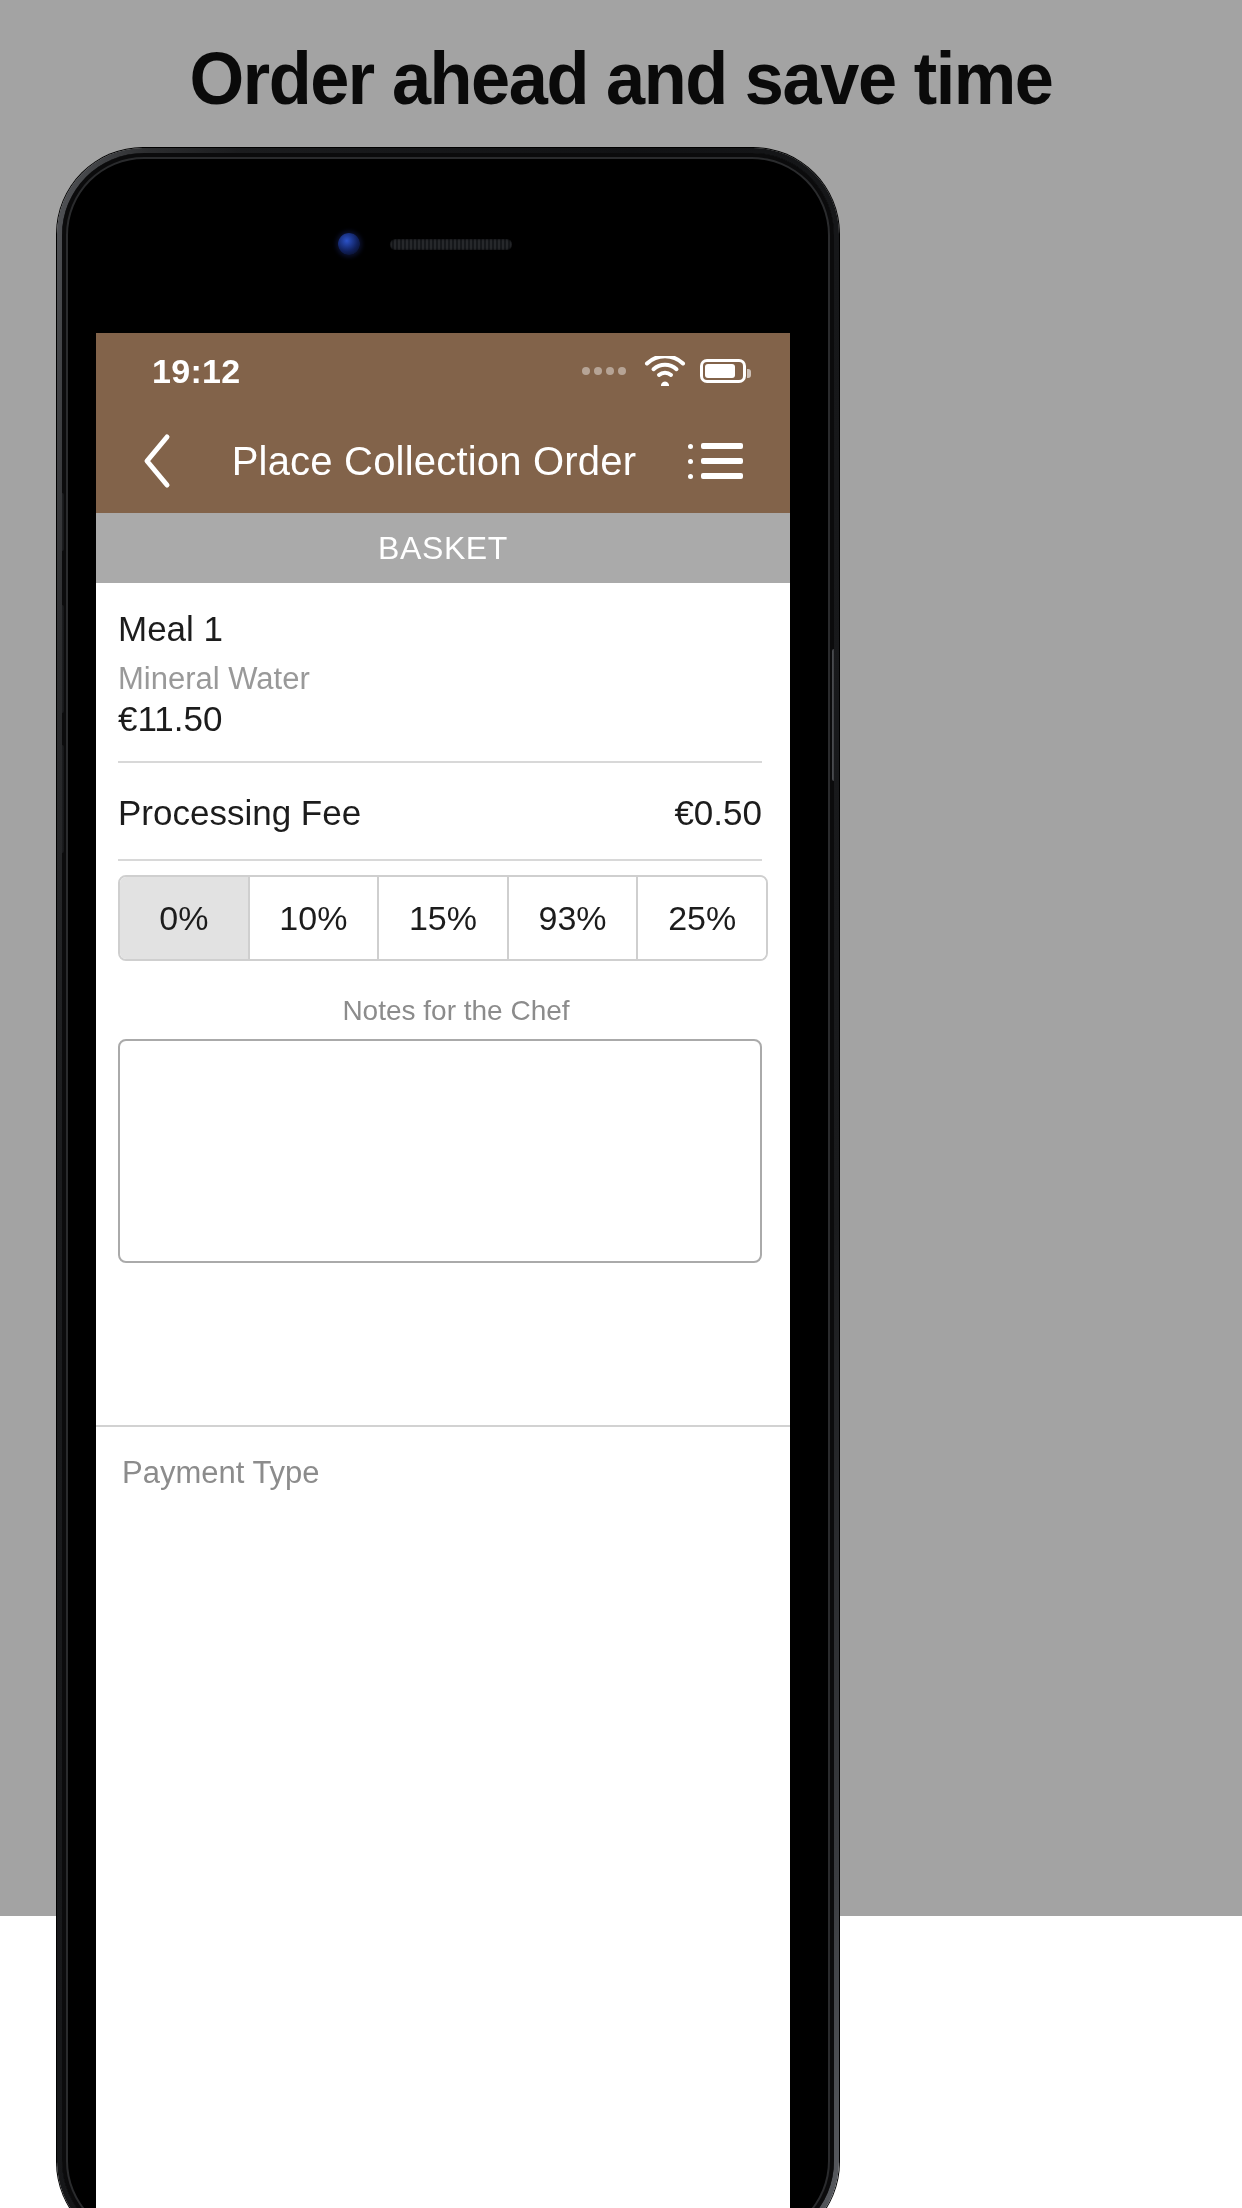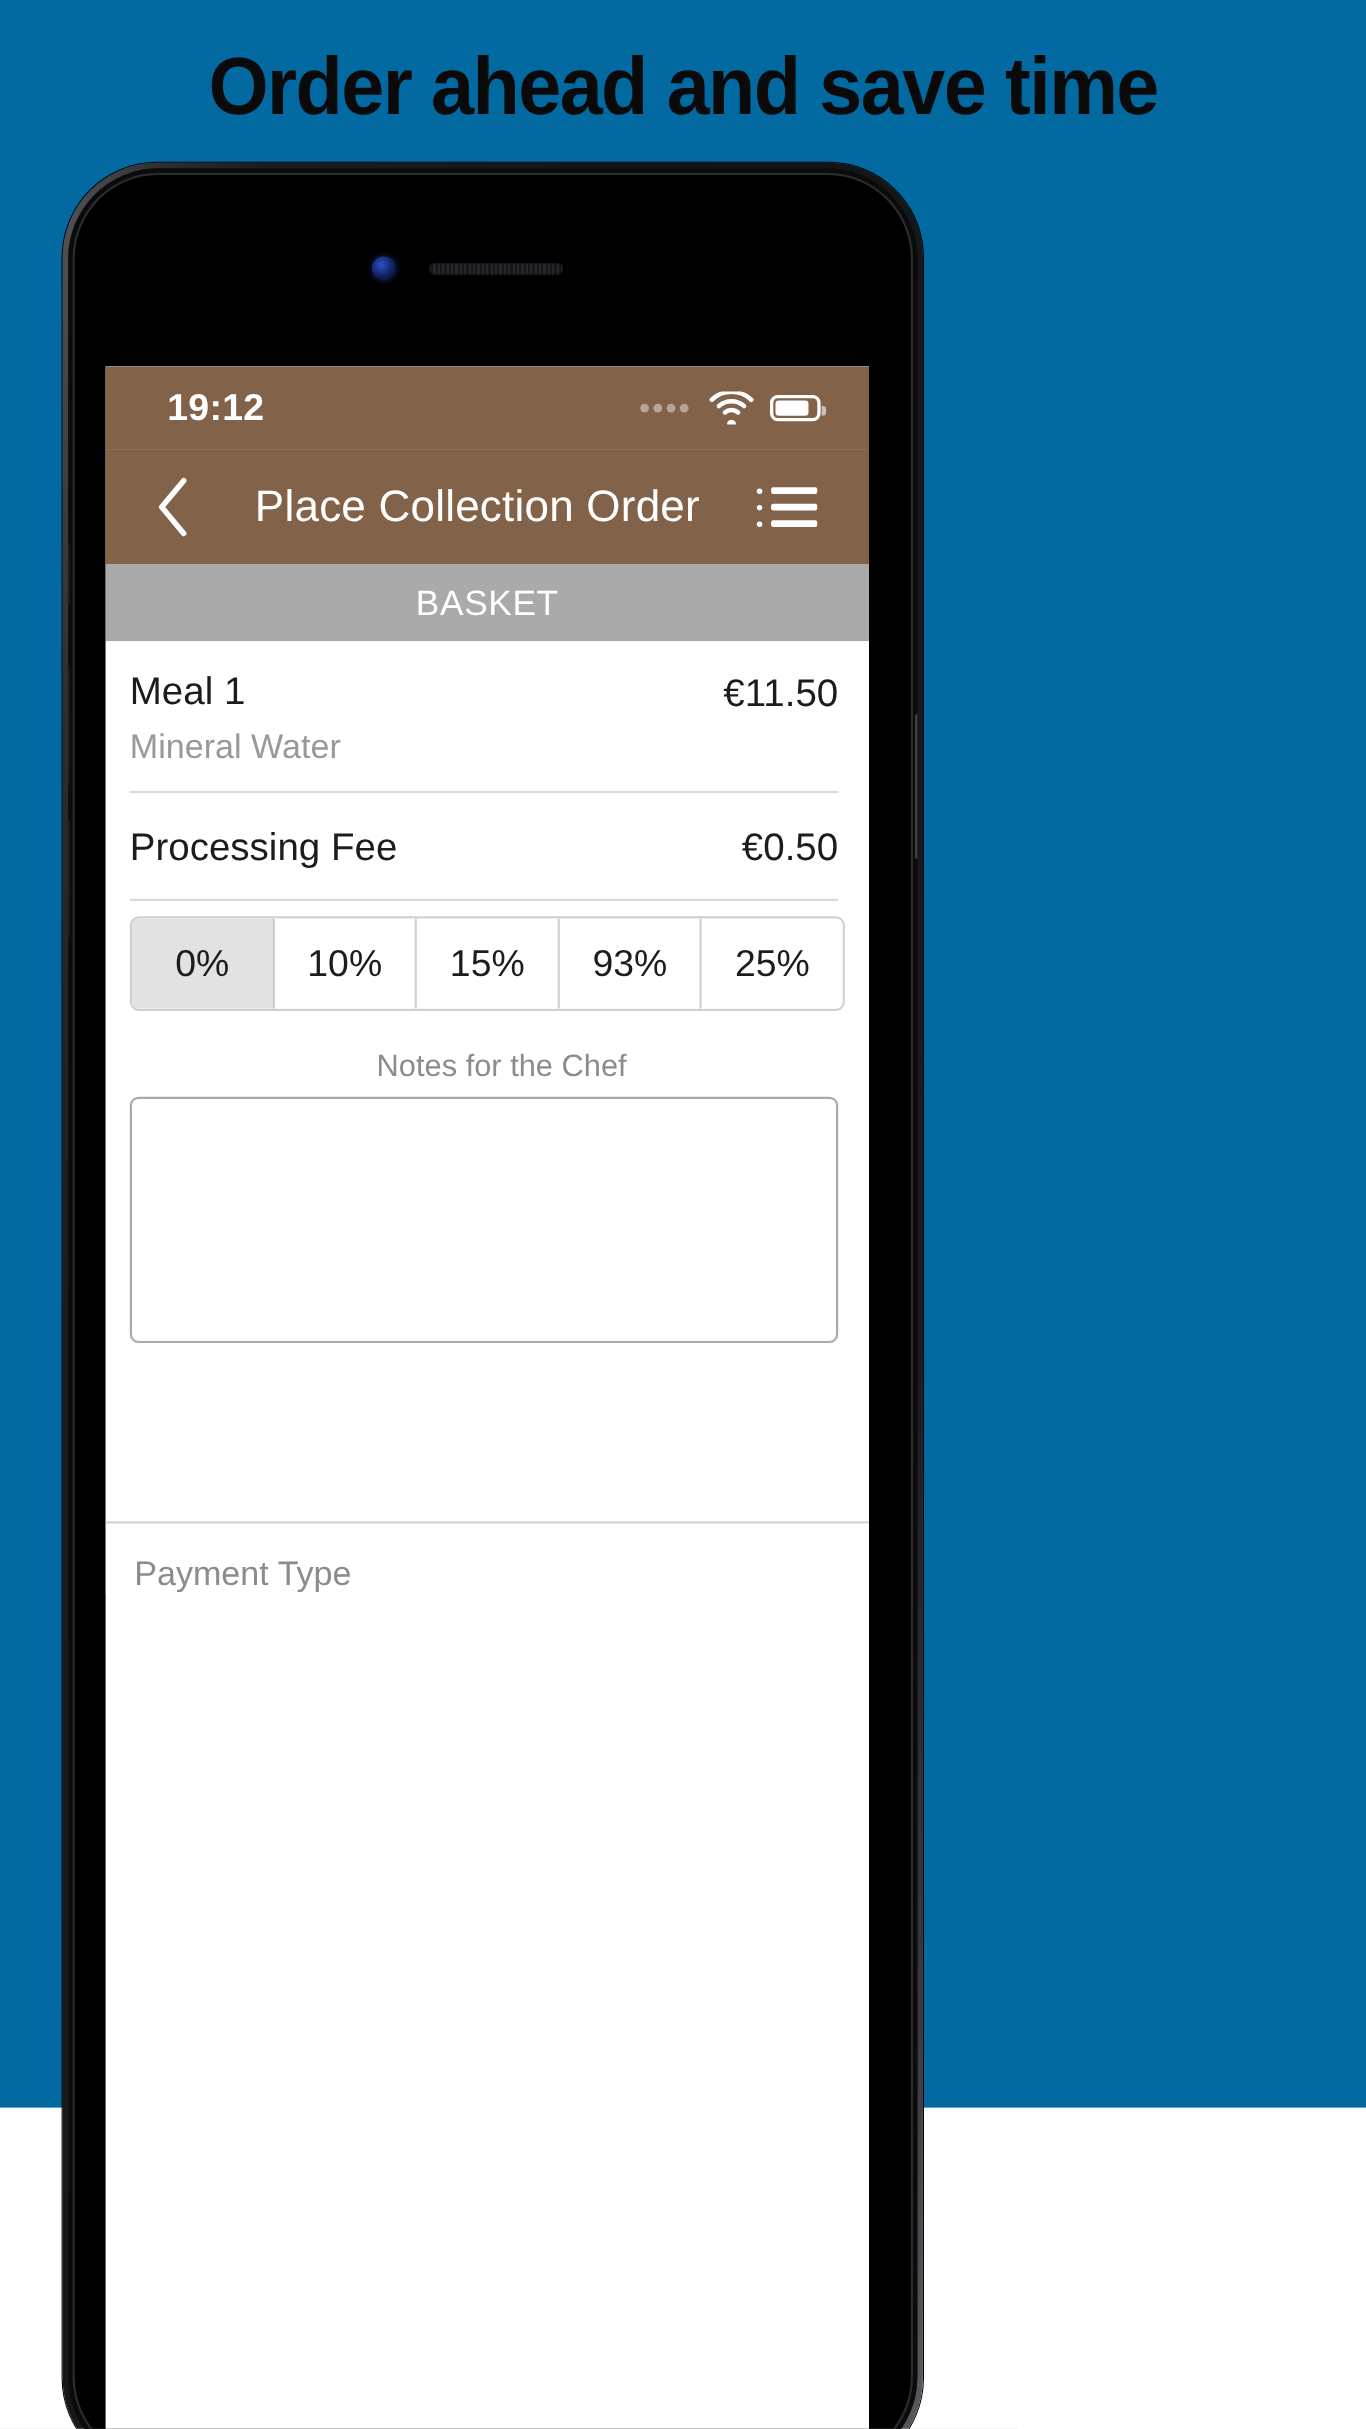--- a/index.html
+++ b/index.html
@@ -9,21 +9,21 @@
     height: 2208px;
     background: #ffffff;
     font-family: "Liberation Sans", sans-serif;
     overflow: hidden;
   }
 
   #stage {
     position: relative;
     width: 1242px;
     height: 1916px;
-    background: #0369a1;
+    background: #a3a3a3;
   }
 
   
   .headline {
     position: absolute;
     top: 36px;
     left: 0;
     width: 1242px;
     text-align: center;
     font-size: 74px;
@@ -231,20 +231,21 @@
 
   
   .list { background:#fff; padding: 0 0 0 0; }
   .row-item {
     margin: 0 28px 0 22px;
     padding: 26px 0 22px 0;
     border-bottom: 2px solid #d8d8d8;
     display: flex;
     align-items: flex-start;
     justify-content: space-between;
+    flex-direction: column;
   }
   .item-left .title {
     font-size: 35px;
     color: #1c1c1c;
     font-weight: 400;
     line-height: 1.15;
   }
   .item-left .sub {
     margin-top: 12px;
     font-size: 31px;

